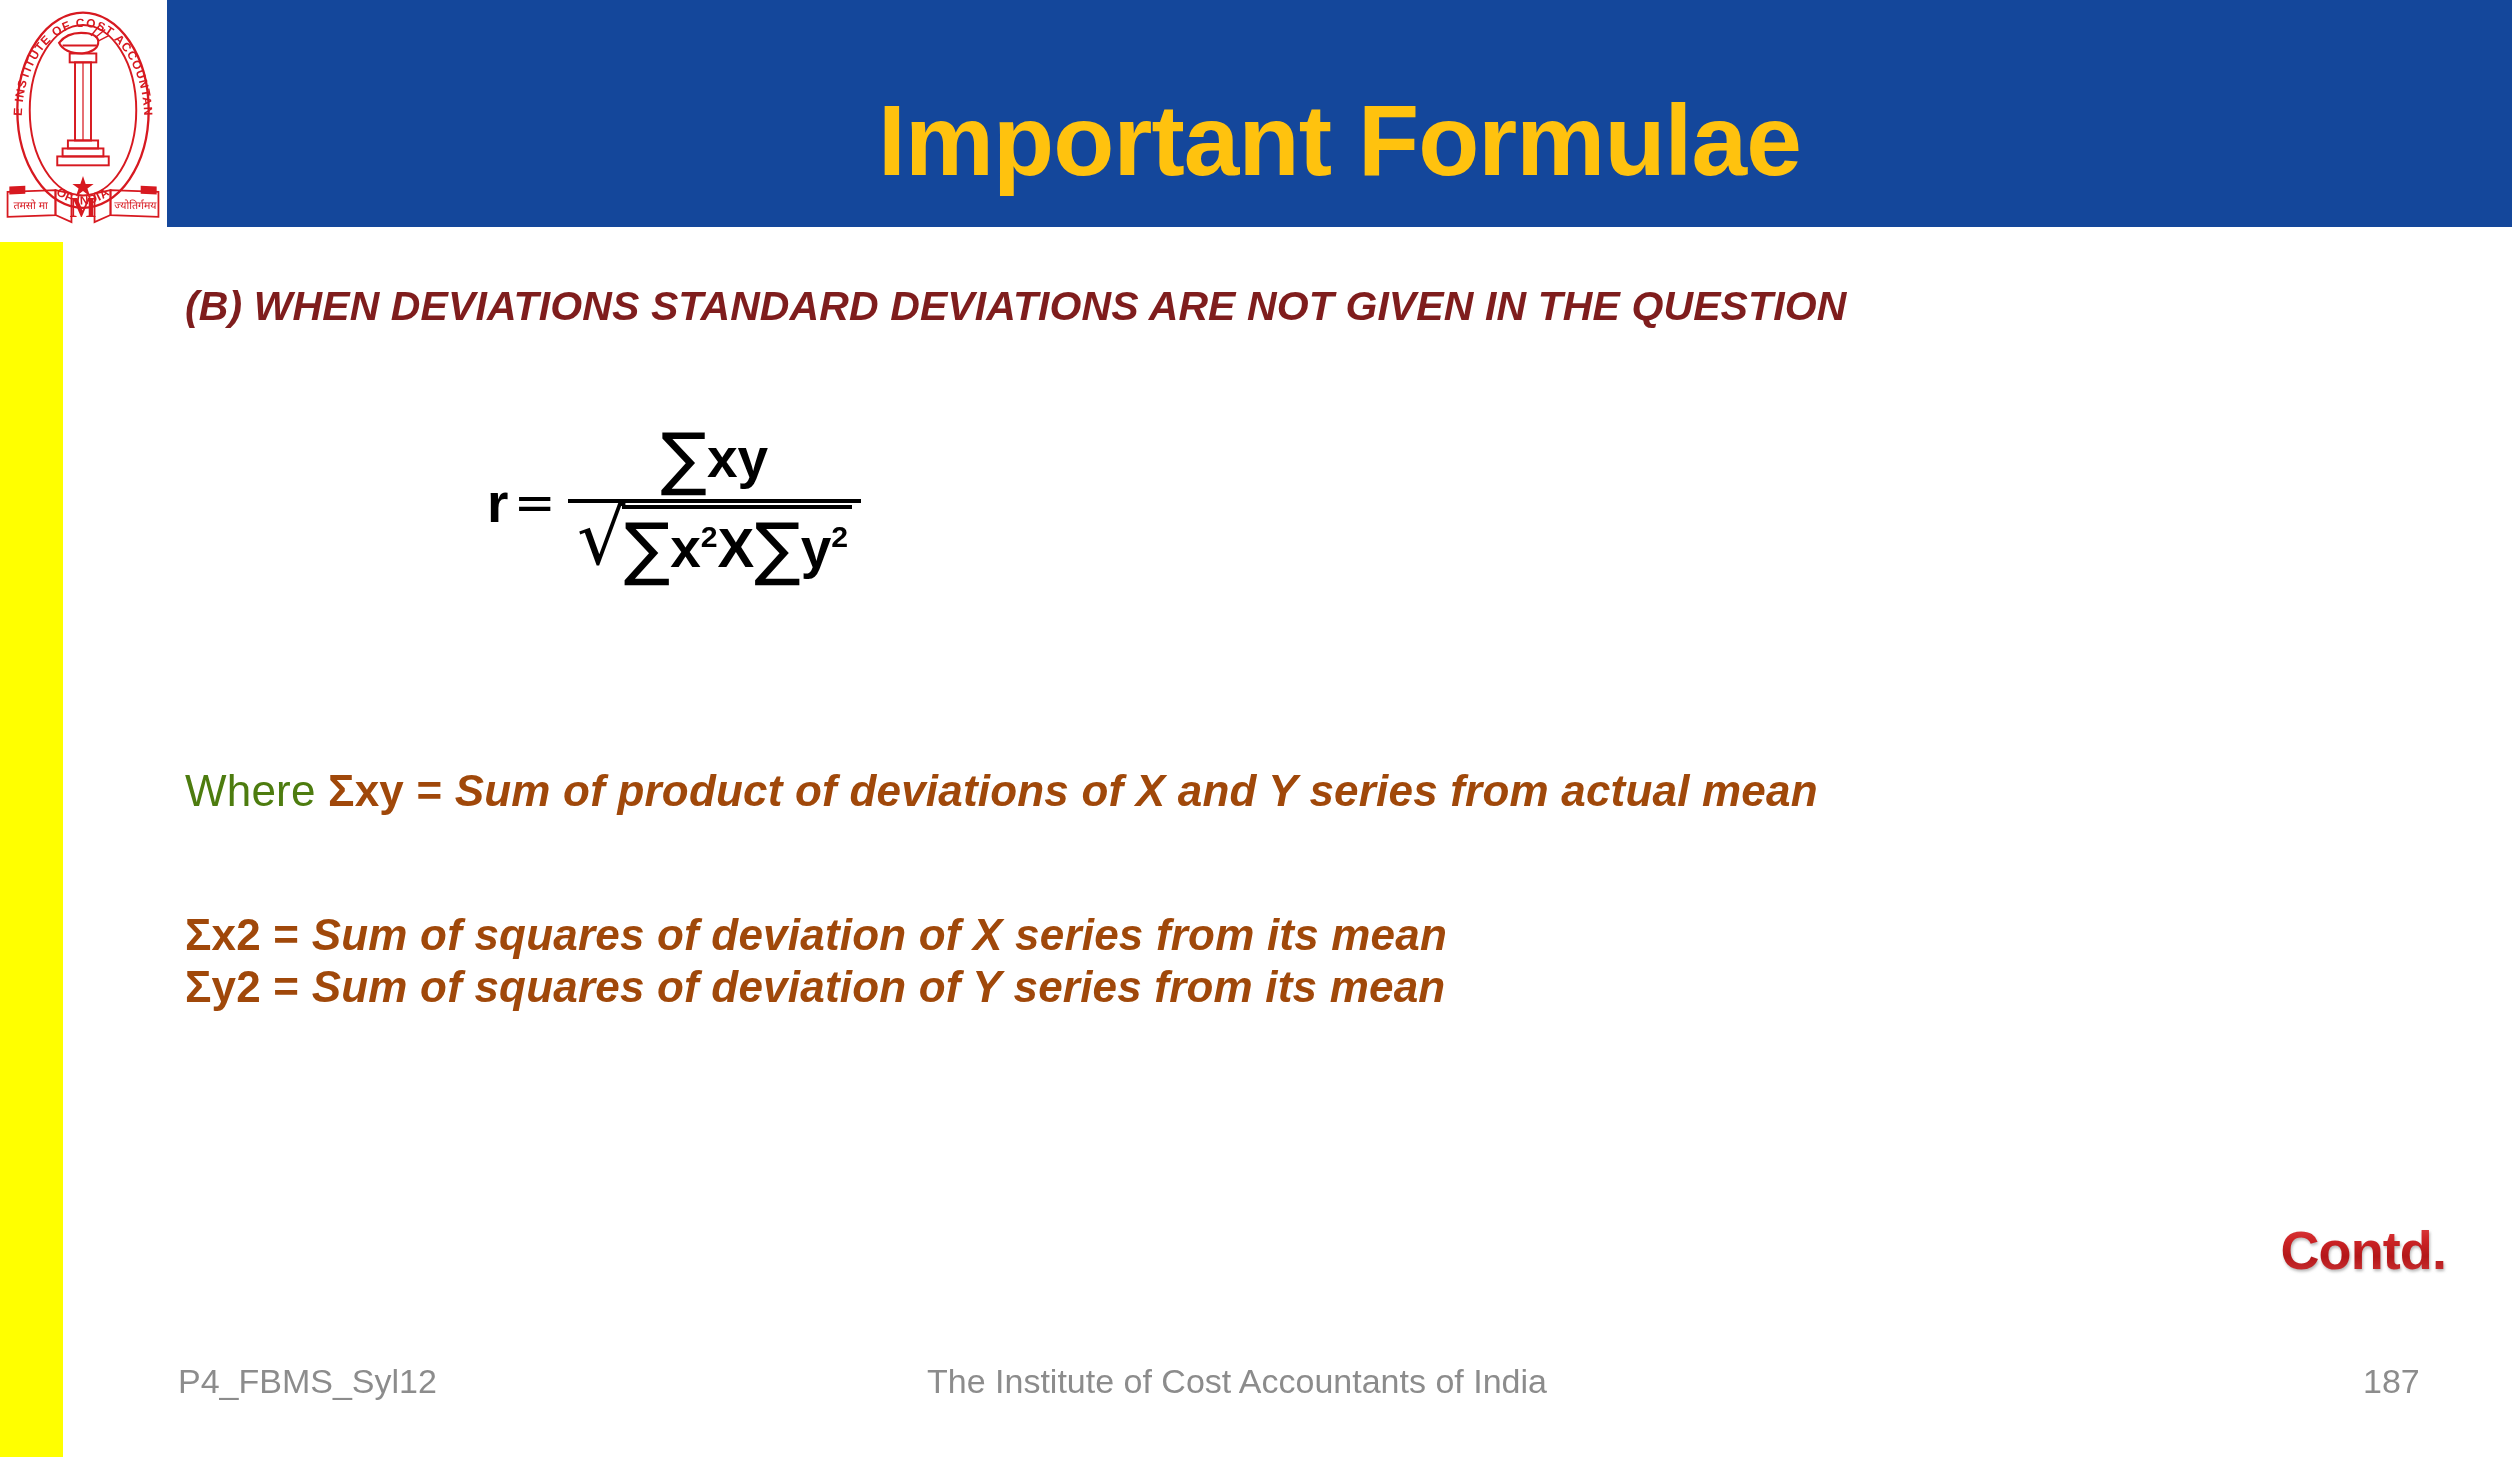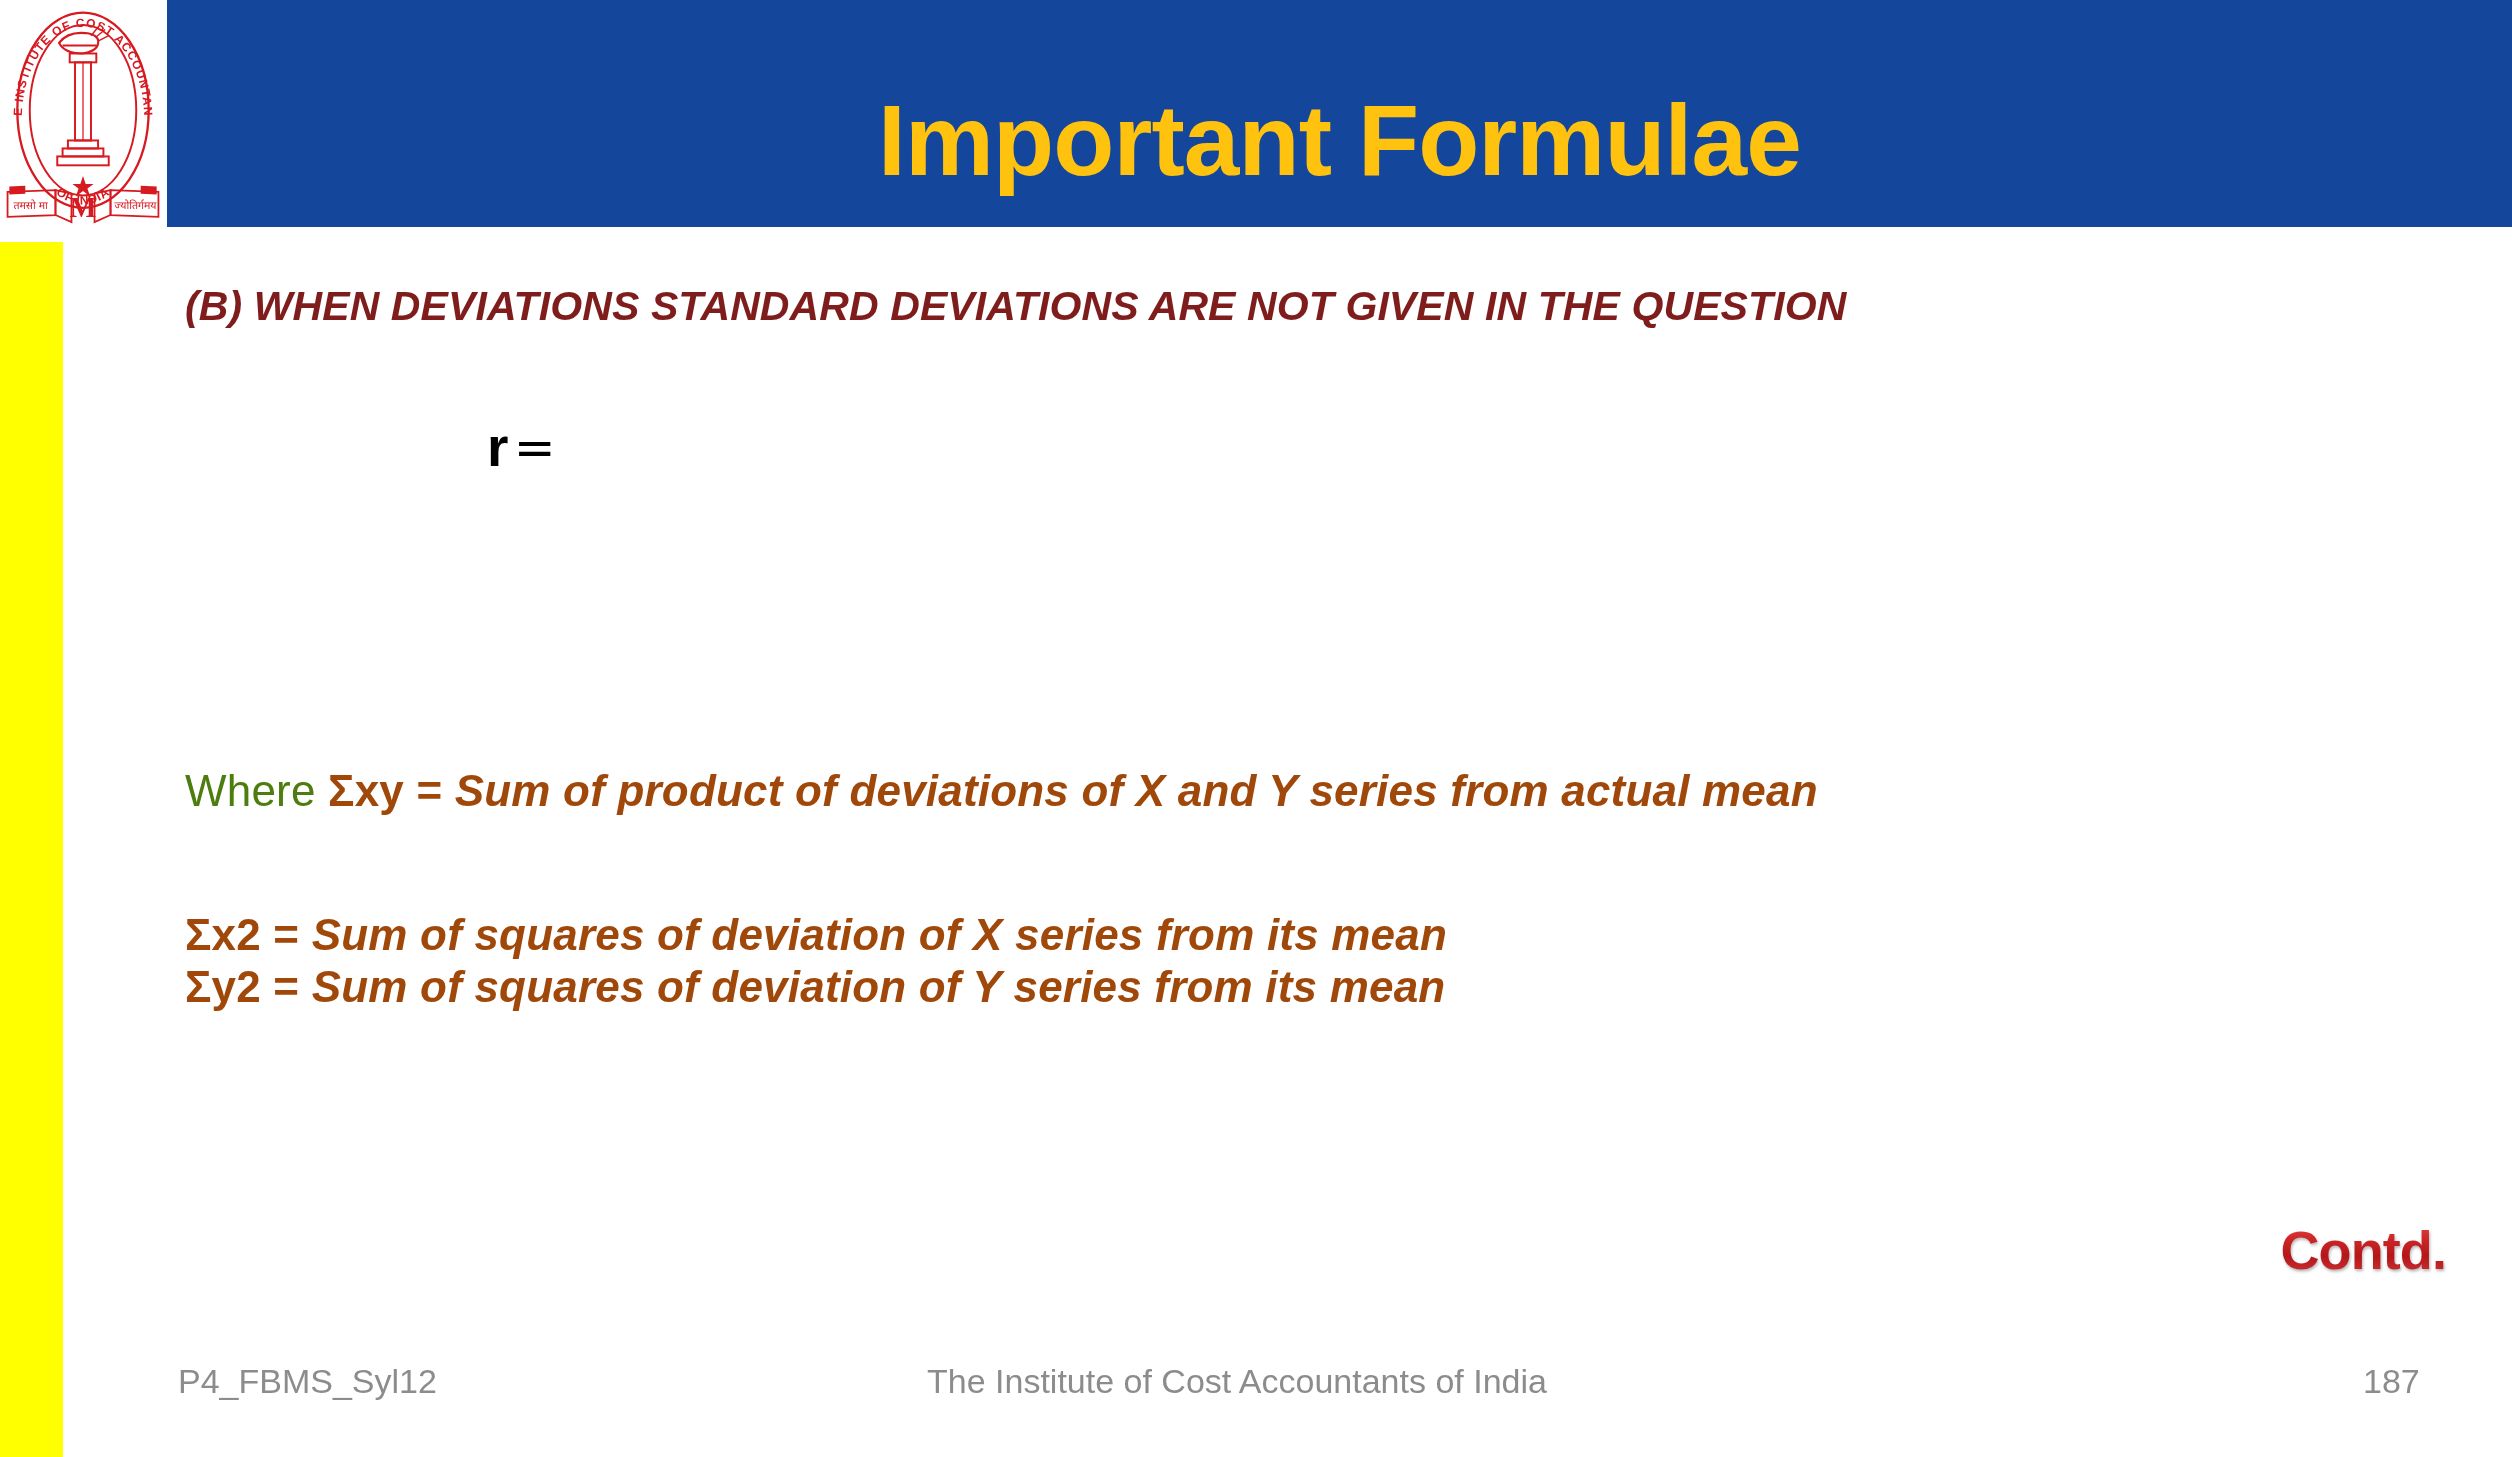--- a/index.html
+++ b/index.html
@@ -258,20 +258,32 @@
   </svg>
 </div>
 
 <div id="side-bar"></div>
 
 <div id="subtitle">(B)  WHEN DEVIATIONS STANDARD DEVIATIONS ARE NOT GIVEN IN THE QUESTION</div>
 
 <div id="formula">
   <span class="f-lhs">r</span>
   <span class="f-eq">=</span>
+  <span class="f-frac">
+    <span class="f-num">
+      <span class="sig">∑</span><span>xy</span>
+    </span>
+    <span class="f-bar"></span>
+    <span class="f-den">
+      <span class="f-radical">
+        <span class="f-radical-sign">√</span>
+        <span class="f-radicand"><span class="sig">∑</span><span>x</span><sup>2</sup><span>X</span><span class="sig">∑</span><span>y</span><sup>2</sup></span>
+      </span>
+    </span>
+  </span>
 </div>
 
 <div class="where-line" id="where-line-1">
   <span class="where-label">Where</span><span>&nbsp;</span><span class="sigma-term">Σxy = </span><span>Sum of product of deviations of X and Y series from actual mean</span>
 </div>
 <div class="where-line" id="where-line-2">
   <span class="sigma-term">Σx2 = </span><span>Sum of squares of deviation of X series from its mean</span>
 </div>
 <div class="where-line" id="where-line-3">
   <span class="sigma-term">Σy2 = </span><span>Sum of squares of deviation of Y series from its mean</span>

